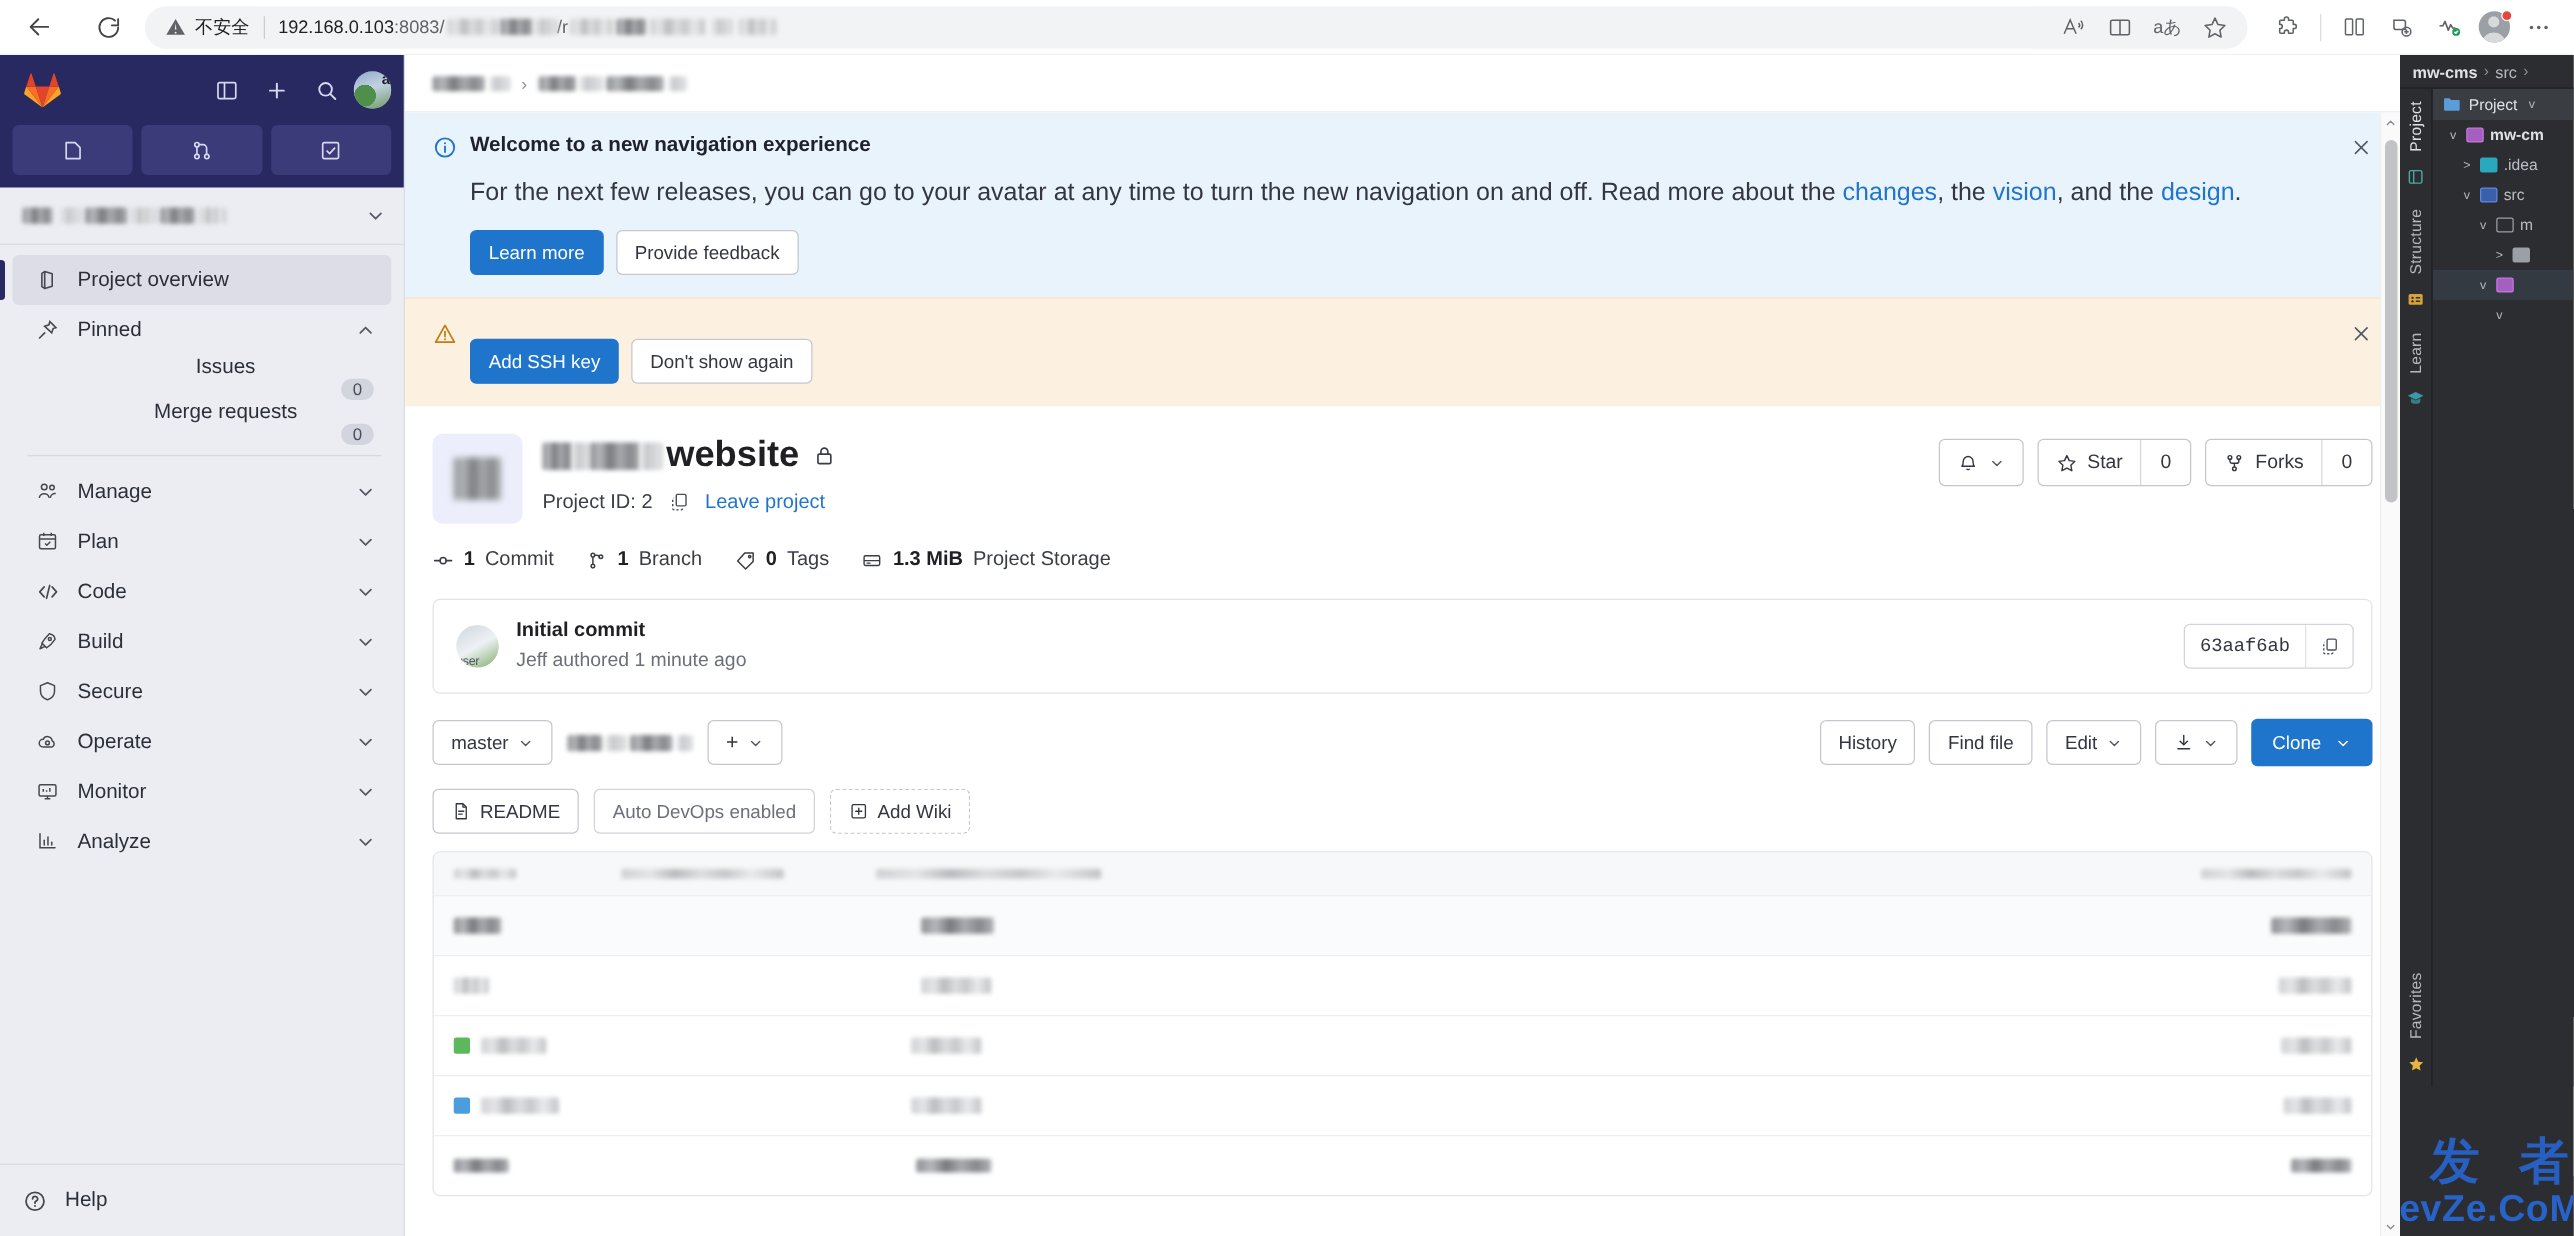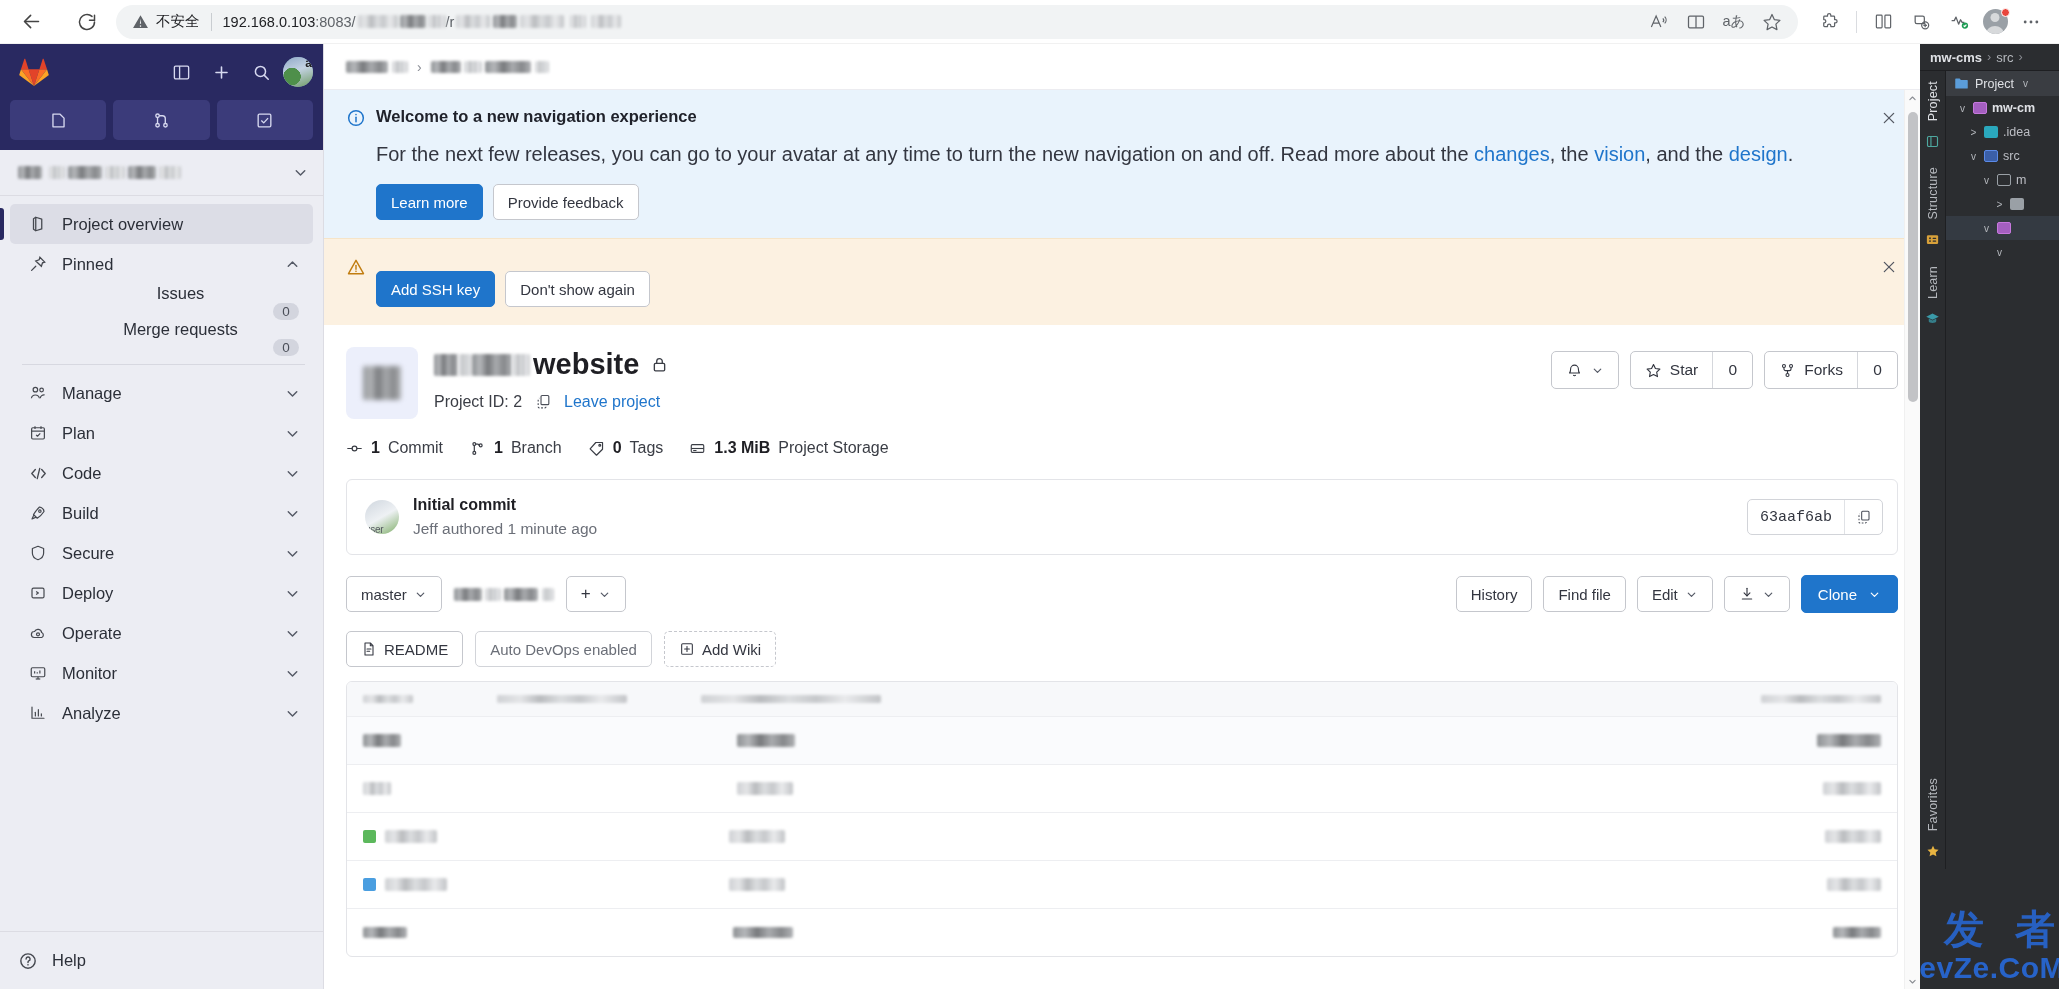--- a/index.html
+++ b/index.html
@@ -563,34 +563,20 @@
               </svg>
           </span>
           <span class="lbl">Secure</span>
           <span class="tail">
               <svg width="17" height="17" viewBox="0 0 24 24" fill="none" stroke="currentColor" stroke-width="2" stroke-linecap="round" stroke-linejoin="round">
                 <polyline points="6 9.5 12 15.5 18 9.5"></polyline>
               </svg>
             </span>
         </div>
 
-        <div class="gl-item">
-          <span class="ic">
-            <svg width="18" height="18" viewBox="0 0 24 24" fill="none" stroke="currentColor" stroke-width="1.6" stroke-linejoin="round">
-                <rect x="4" y="5.5" width="16" height="13" rx="2"></rect>
-                <polyline points="9.5 10 12.5 12 9.5 14"></polyline>
-              </svg>
-          </span>
-          <span class="lbl">Deploy</span>
-          <span class="tail">
-              <svg width="17" height="17" viewBox="0 0 24 24" fill="none" stroke="currentColor" stroke-width="2" stroke-linecap="round" stroke-linejoin="round">
-                <polyline points="6 9.5 12 15.5 18 9.5"></polyline>
-              </svg>
-            </span>
-        </div>
 
         <div class="gl-item">
           <span class="ic">
             <svg width="18" height="18" viewBox="0 0 24 24" fill="none" stroke="currentColor" stroke-width="1.6" stroke-linejoin="round">
                 <path d="M7 18a4 4 0 0 1 .4-8 5 5 0 0 1 9.5 1.4A3.6 3.6 0 0 1 17 18z"></path>
                 <circle cx="12" cy="13.8" r="2"></circle>
               </svg>
           </span>
           <span class="lbl">Operate</span>
           <span class="tail">

